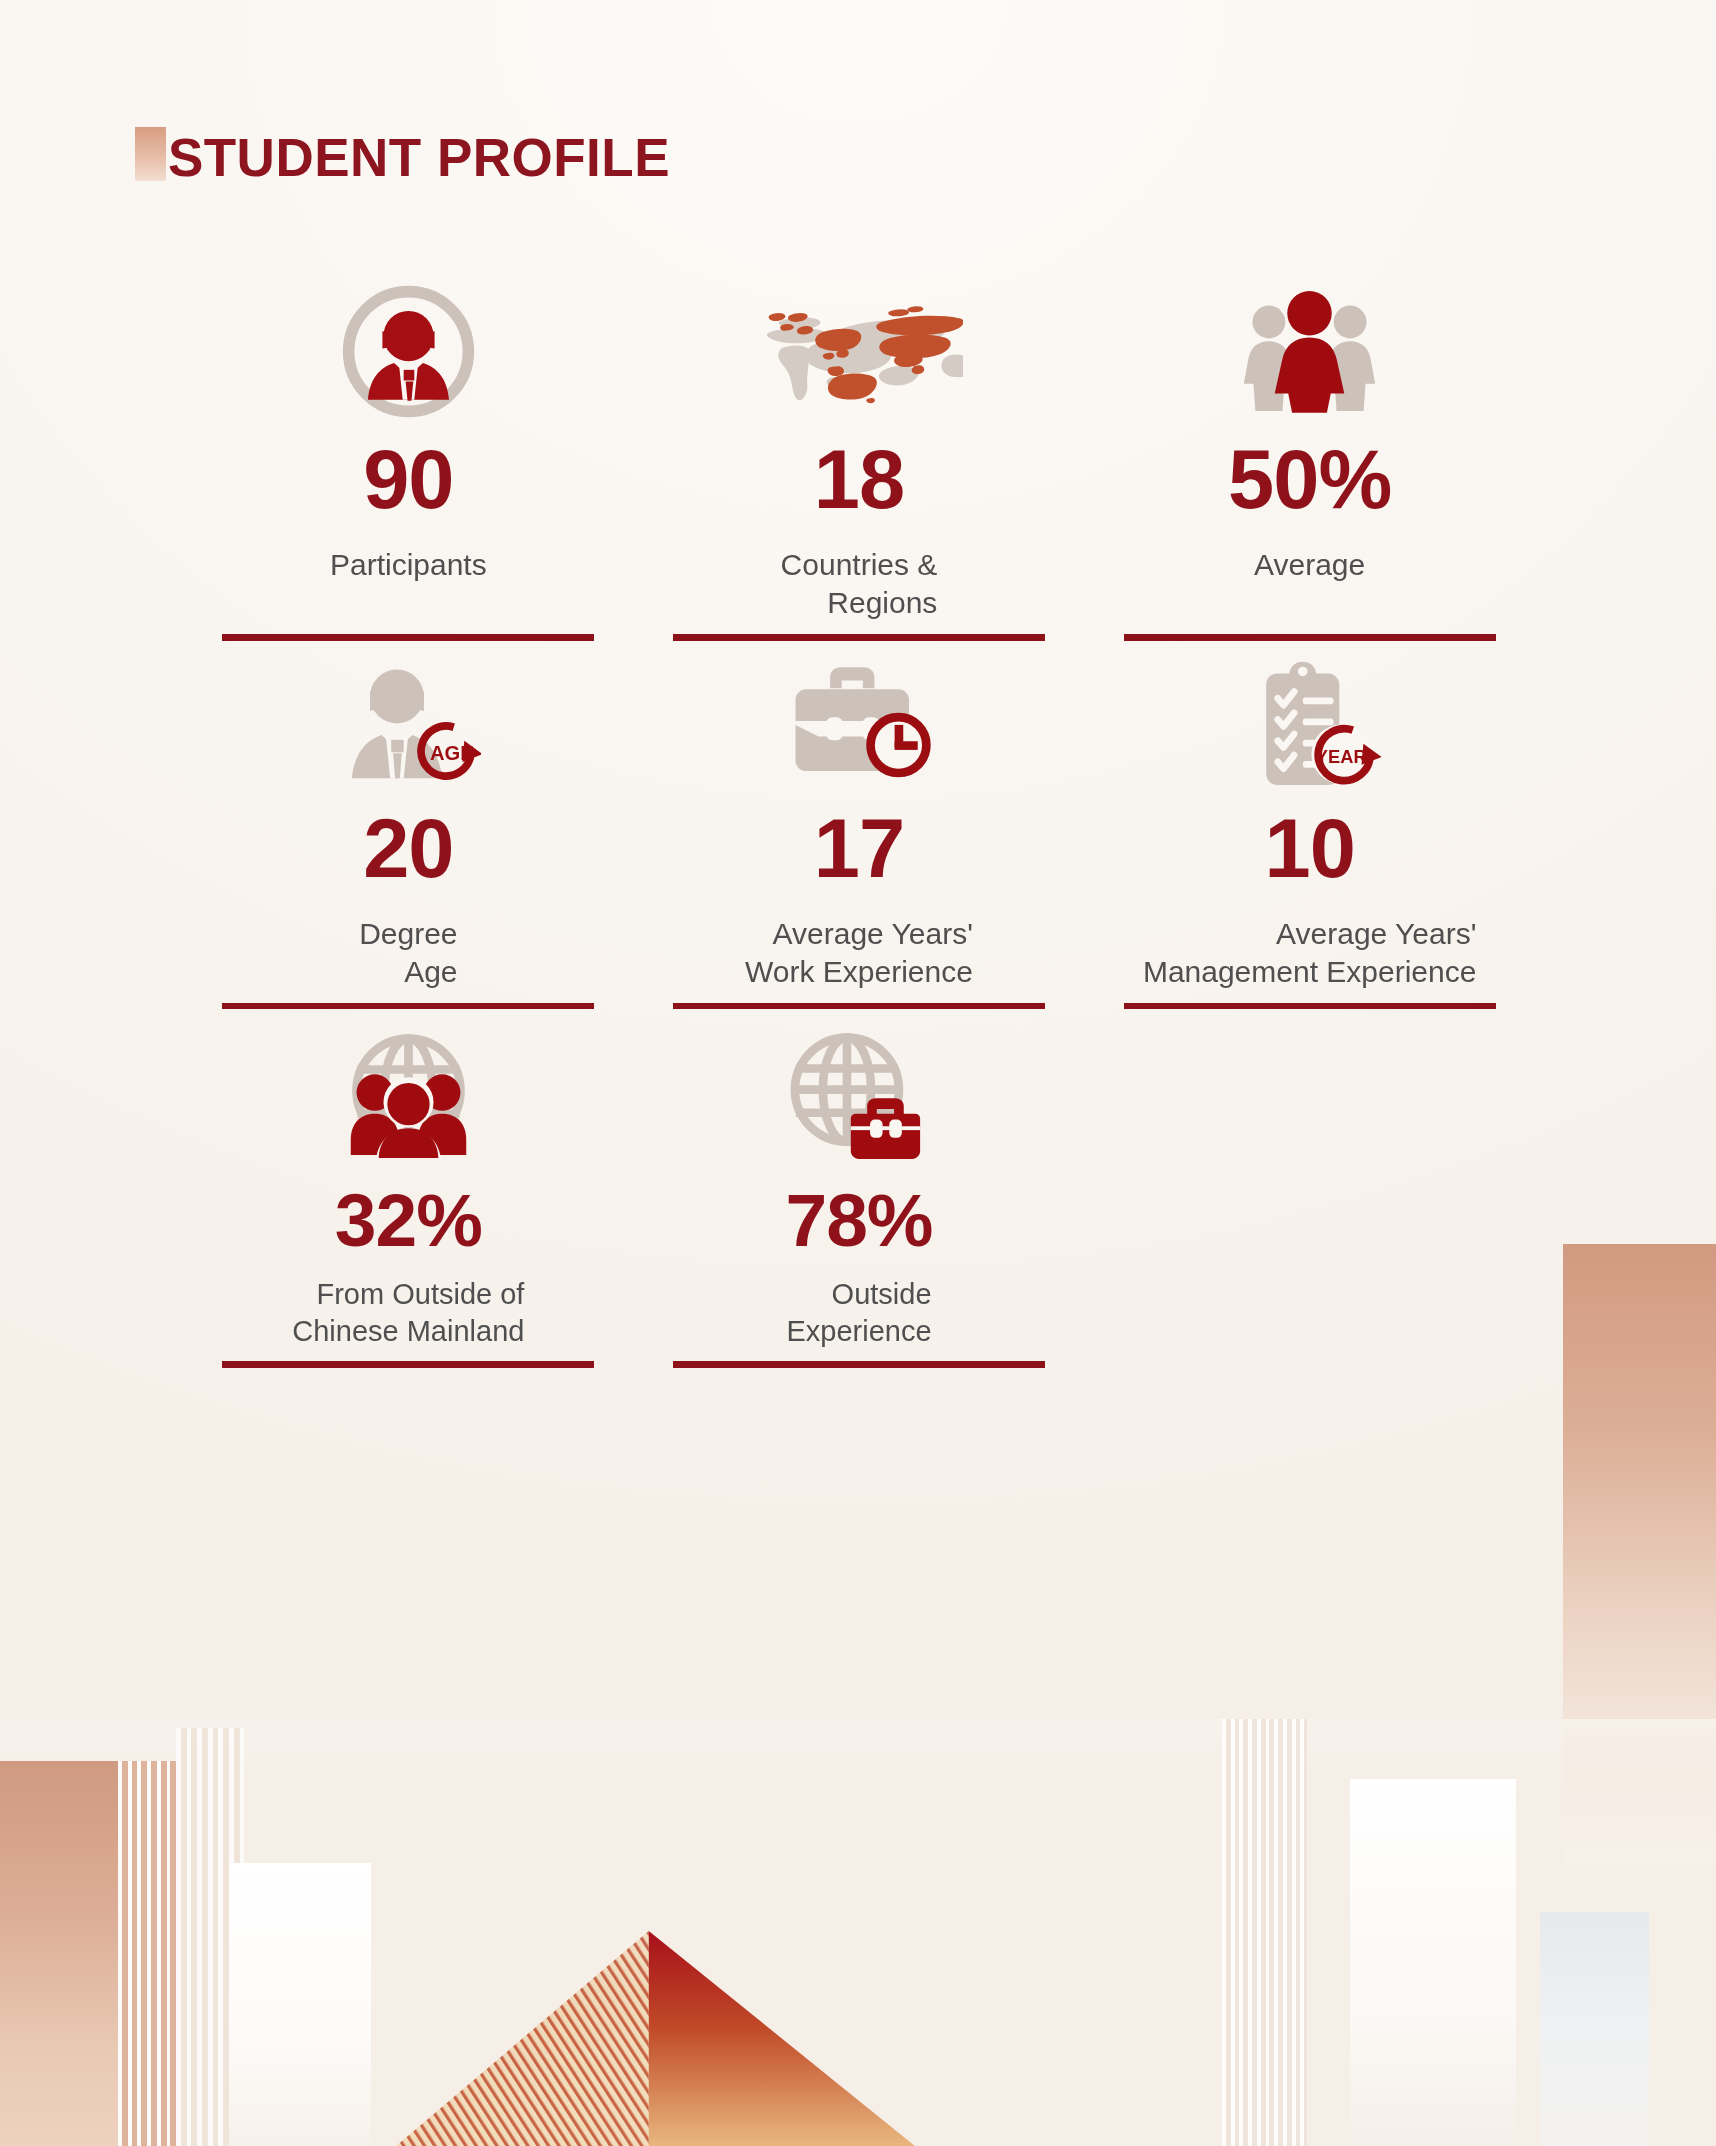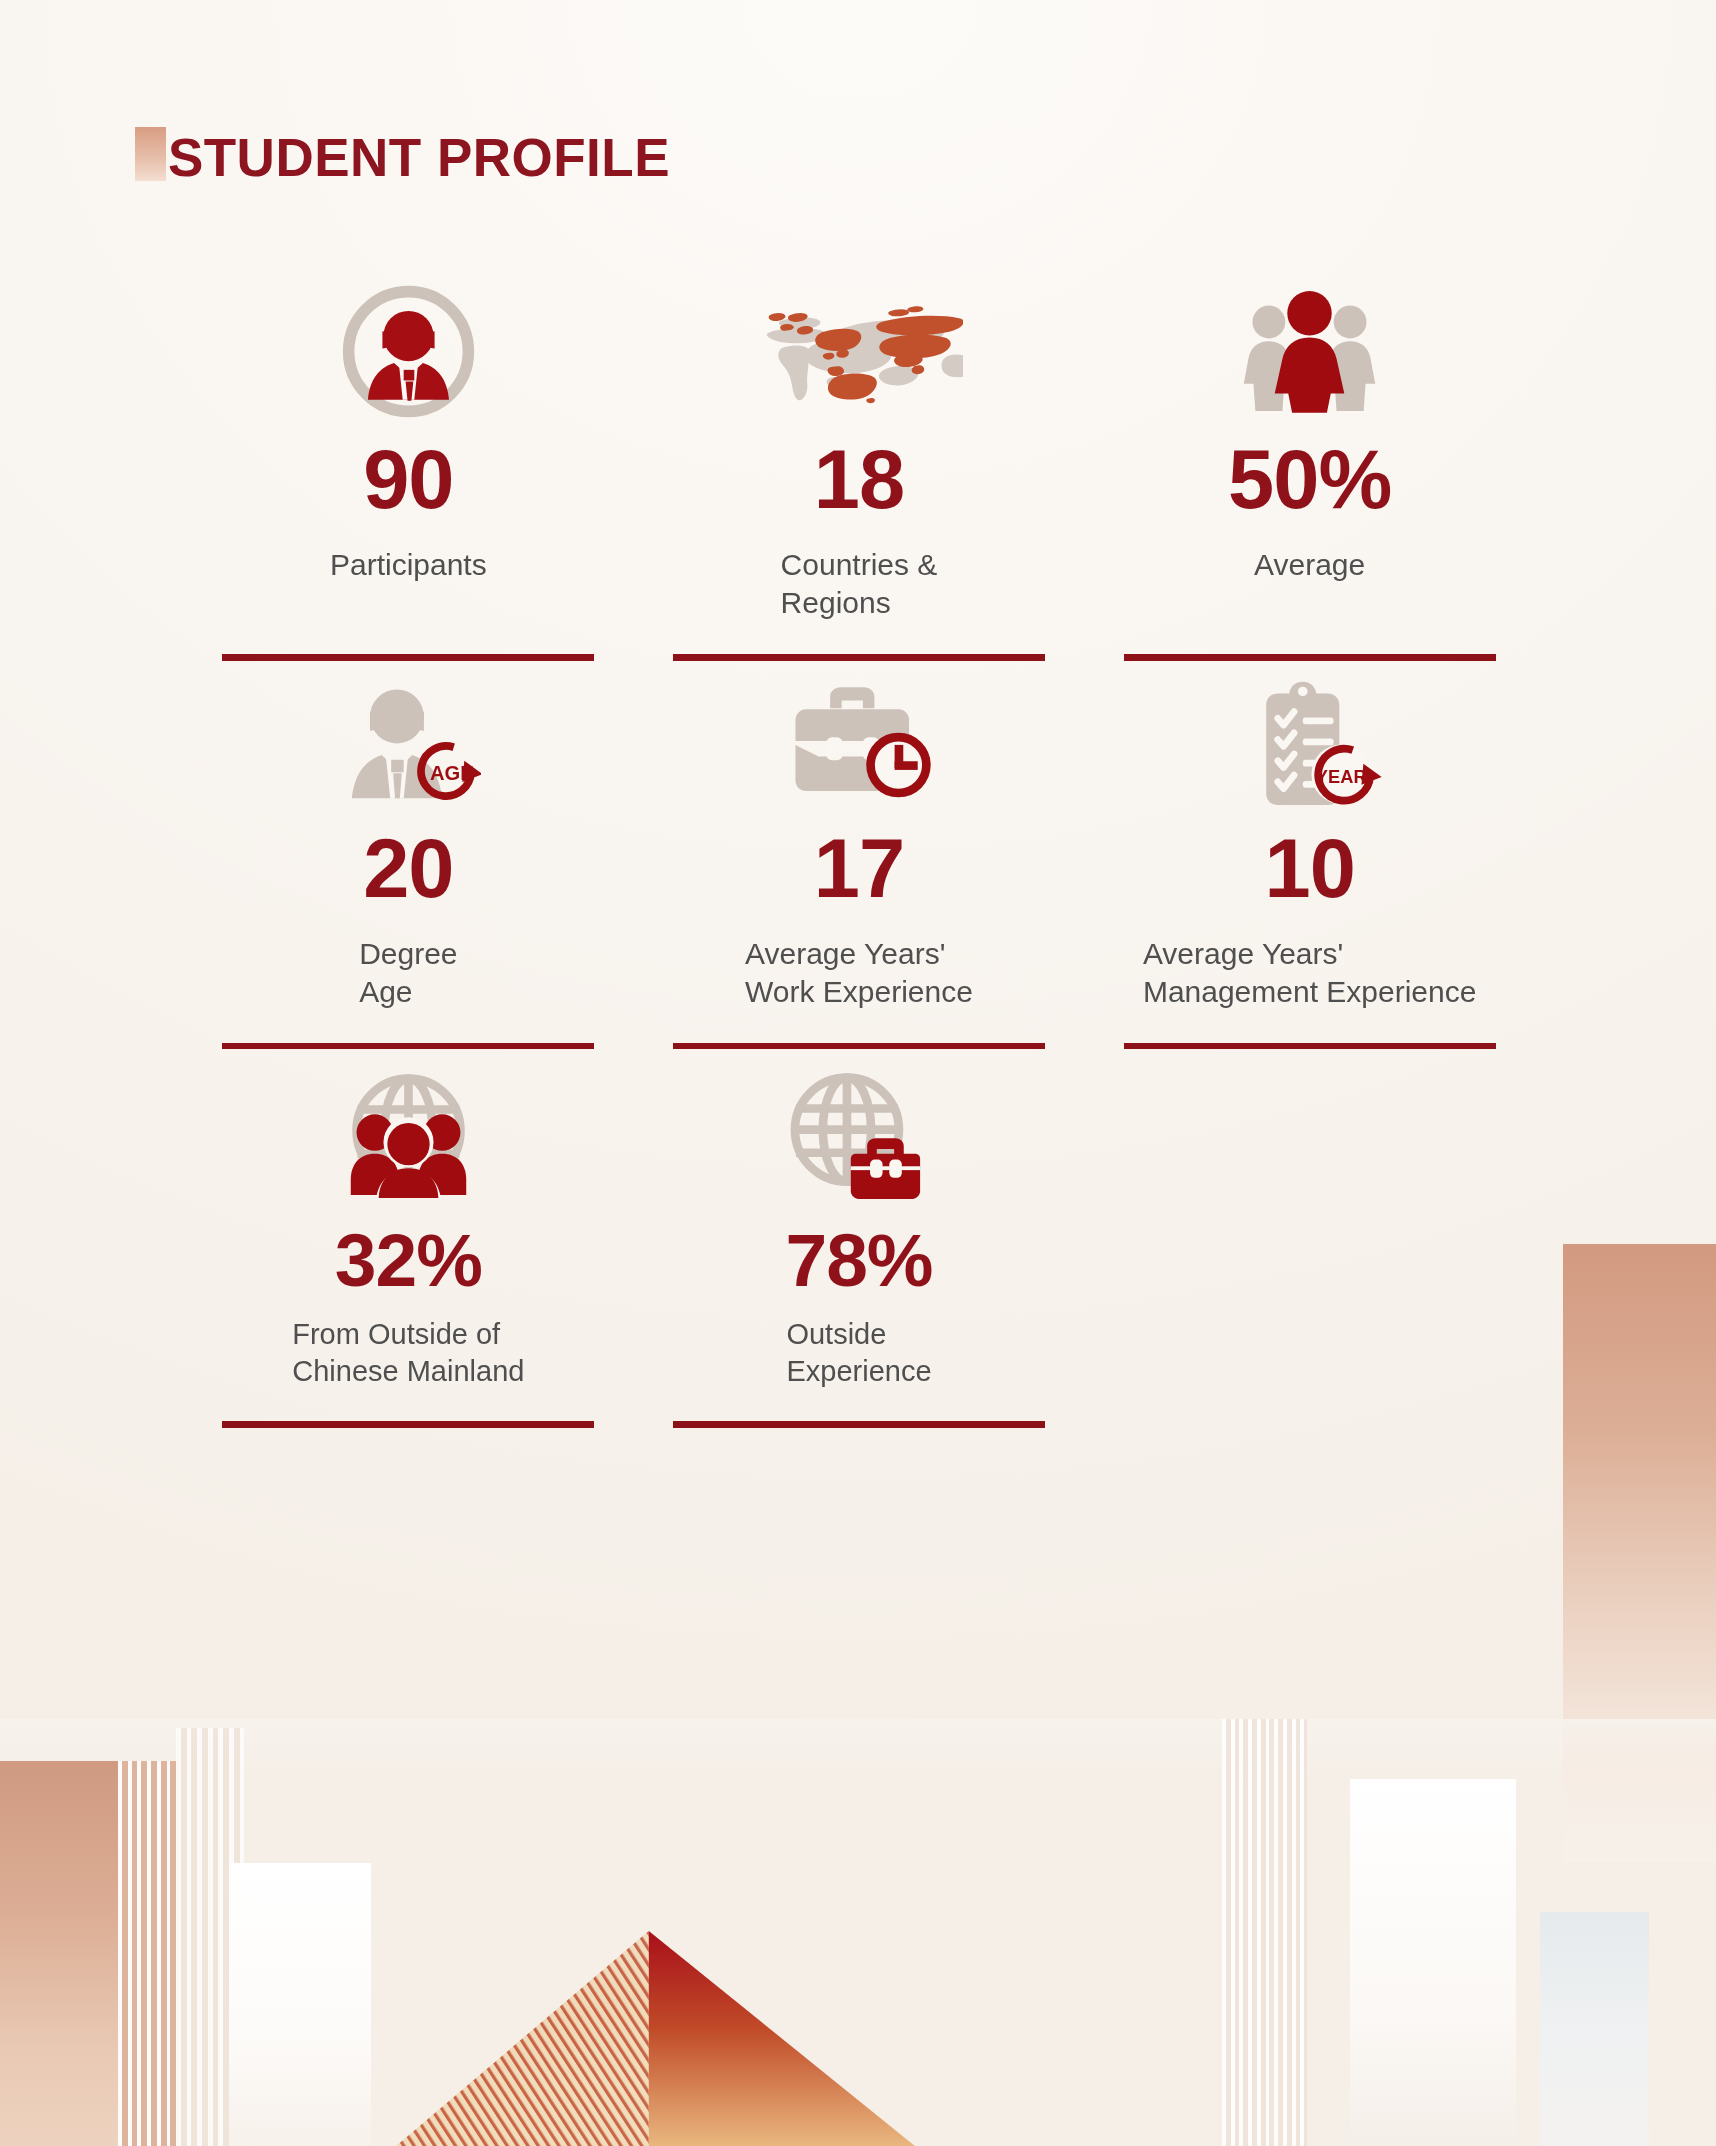--- a/index.html
+++ b/index.html
@@ -81,32 +81,32 @@
 
   
   .grid{
     position:absolute;left:183px;top:268px;width:1352px;
     display:grid;grid-template-columns:repeat(3,1fr);
     row-gap:0;column-gap:0;
   }
   .cell{
     position:relative;
     display:flex;flex-direction:column;align-items:center;
-    padding-bottom:38px;
+    padding-bottom:18px;
   }
   .icon-box{
     height:166px;width:100%;
     display:flex;align-items:center;justify-content:center;
   }
   .stat{
     font-size:83px;font-weight:bold;color:#8f121b;line-height:1;
     margin-top:3.9px;letter-spacing:-1px;
   }
   .label{
-    margin-top:25px;font-size:30px;color:#4f4f4f;text-align:left;
+    margin-top:25px;font-size:30px;color:#4f4f4f;text-align:right;
     line-height:1.28;font-weight:normal;
   }
   .divider{
     position:absolute;bottom:0;left:50%;transform:translateX(-50%);
     width:372px;height:6.8px;background:#8c1118;
   }
   .row2 .icon-box{height:162px;}
   .row3 .icon-box{height:170px;}
   .row3 .stat{font-size:75px;}
   .row3 .label{font-size:29px;margin-top:17.4px;}

